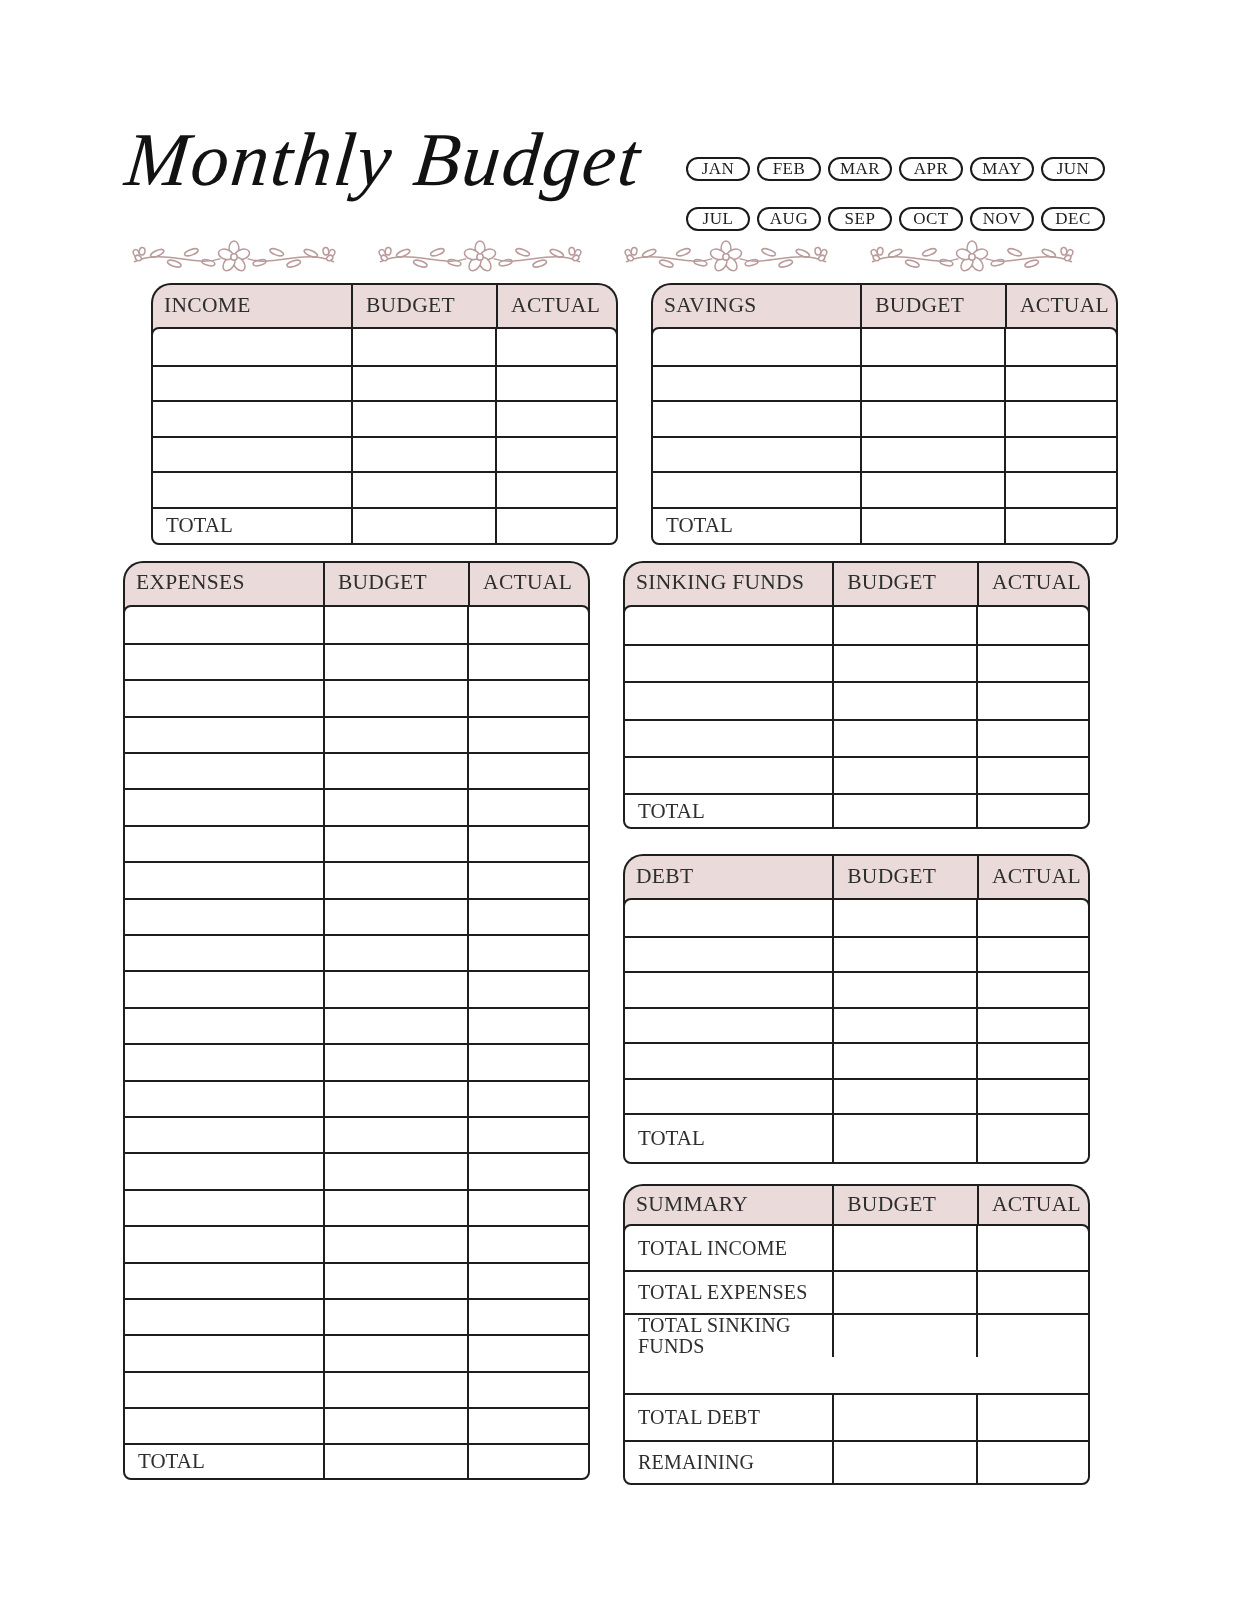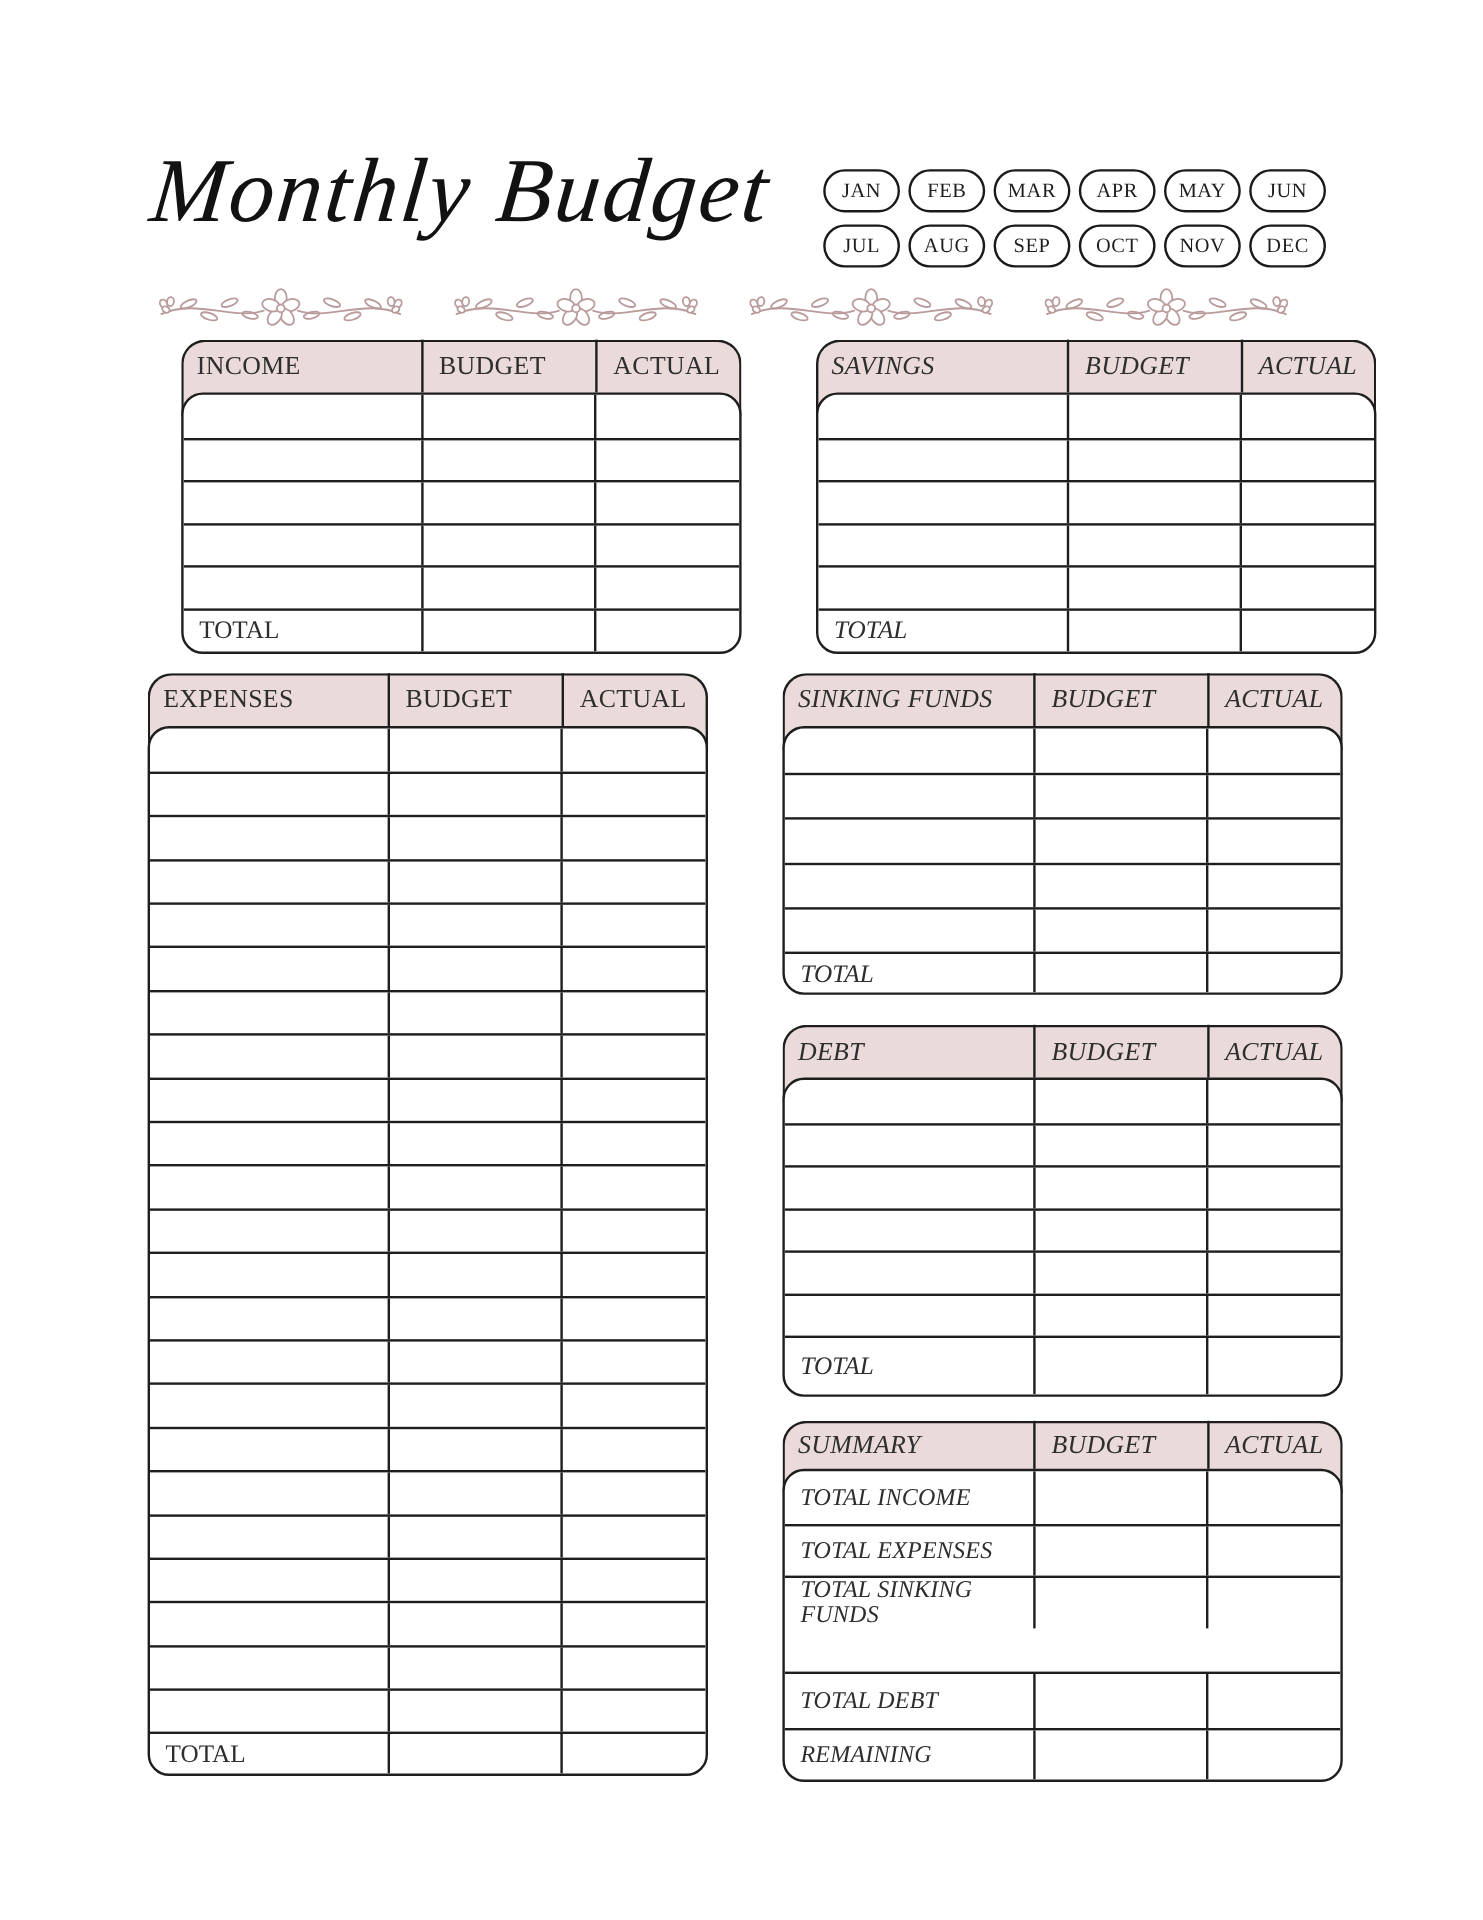--- a/index.html
+++ b/index.html
@@ -24,38 +24,39 @@
     font-size:76px; font-style:italic; font-weight:500;
     letter-spacing:2px; color:#121212;
     transform:skewX(-6deg);
     white-space:nowrap;
   }
   .months{
     position:absolute; left:686px; top:141px;
     display:grid; grid-template-columns:repeat(6,64px); gap:10px 7px;
   }
   .pill{
-    height:36px; background:#fff;
+    height:24px; background:#fff;
     border:2px solid #1a1a1a; border-radius:18px;
     display:flex; align-items:center; justify-content:center;
     font-size:17px; letter-spacing:.5px; color:#1d1d1d;
     cursor:pointer;
+    margin-top:16px;
   }
 
   
   .divider{
     position:absolute; left:125px; top:238px; width:956px; height:38px;
     display:flex; justify-content:space-between; align-items:center;
   }
   .divider svg{ display:block; }
 
   
   .col{ position:absolute; top:283px; width:467px; }
   .col-left{ left:123px; }
-  .col-right{ left:652px;font-style:italic; }
+  .col-right{ left:623px; }
   .col-left  .bt{ --cols:42.8% 31.1% auto; }
   .col-right .bt{ --cols:44.8% 31.0% auto; }
 
   
   .bt{ position:relative; width:467px; }
   .band{
     position:absolute; top:0; left:0; right:0; height:64px; z-index:0;
     background:var(--pink);
     border:2px solid var(--line); border-bottom:none;
     border-radius:20px 20px 0 0;
@@ -67,21 +68,21 @@
   }
   .hcell{
     display:flex; align-items:center;
     padding-left:13px;
     font-size:21.5px; color:#2e2e2e; letter-spacing:.3px;
   }
   .hcell + .hcell{ border-left:2px solid var(--line); }
   .tbody{
     position:relative; z-index:1;
     background:#fff;
-    border:2px solid var(--line); border-radius:18px;
+    border:2px solid var(--line); border-radius:8px;
     overflow:hidden;
   }
   .trow{ display:grid; grid-template-columns:var(--cols); }
   .trow + .trow{ border-top:2px solid var(--line); }
   .cell{ min-height:100%; }
   .cell + .cell{ border-left:2px solid var(--line); }
   .cell.c1{
     display:flex; align-items:center;
     padding-left:13px; font-size:21px; color:#2e2e2e;
   }

